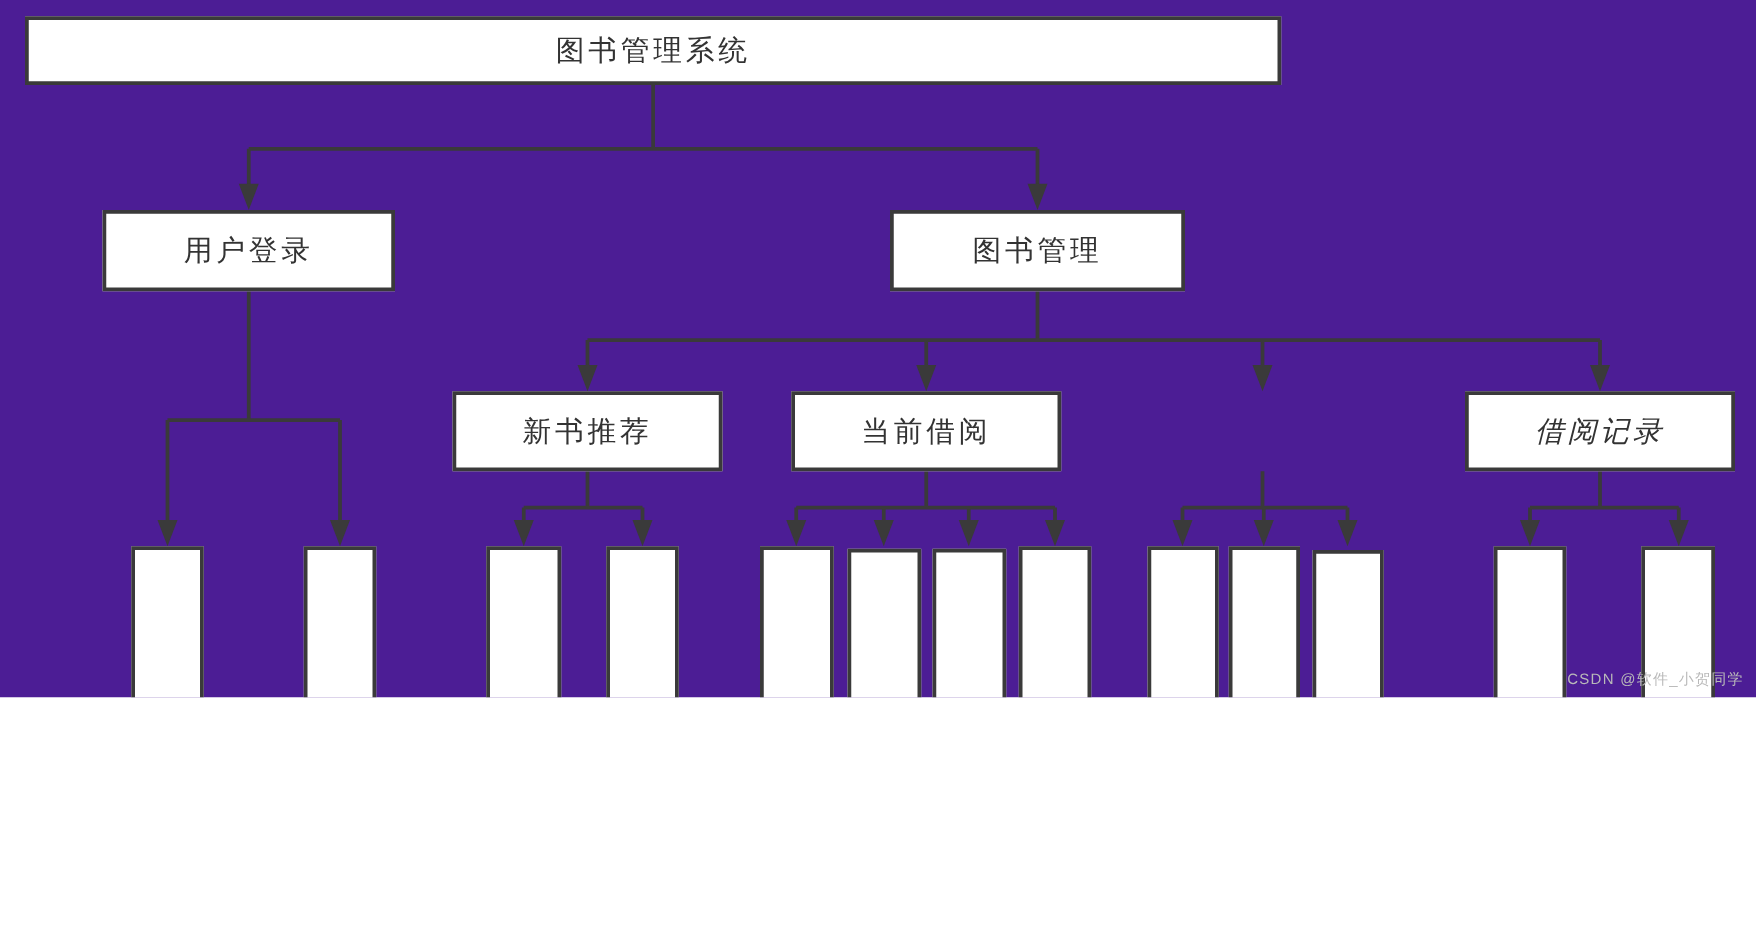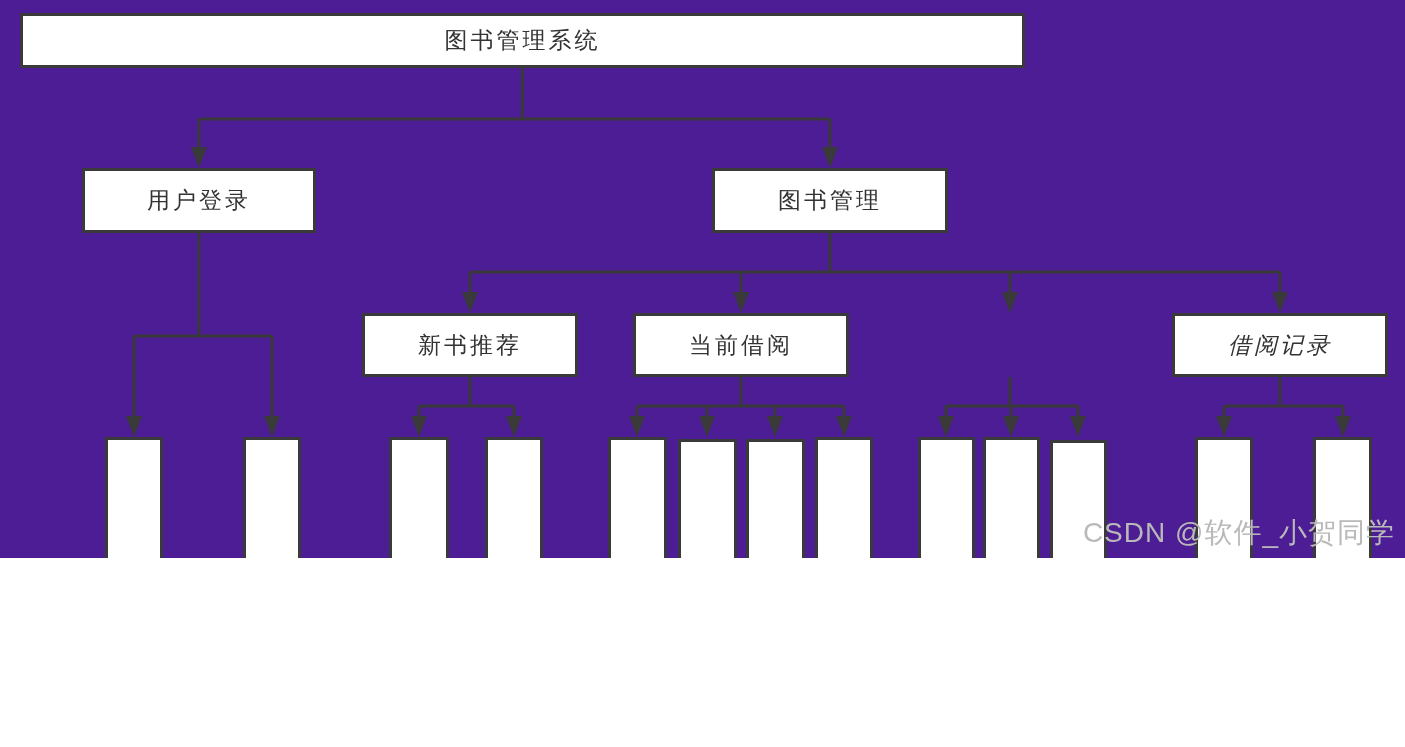--- a/index.html
+++ b/index.html
@@ -32,21 +32,21 @@
   .leaf .vtext {
     writing-mode: vertical-rl;
     text-orientation: mixed;
     letter-spacing: 6px;
     line-height: 1;
   }
   .watermark {
     position: absolute;
     right: 10px;
     bottom: 6px;
-    font-size: 28px;
+    font-size: 12px;
     letter-spacing: 1px;
     color: #b9b9b9;
     font-family: "Liberation Sans", sans-serif;
     white-space: nowrap;
   }
 </style>
 </head>
 <body>
 
 <div class="stage">

